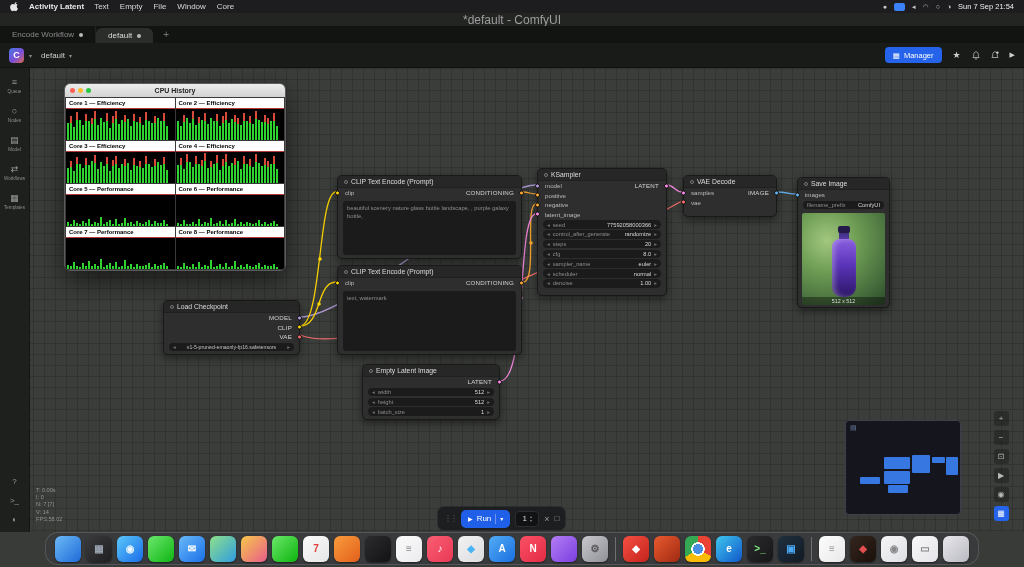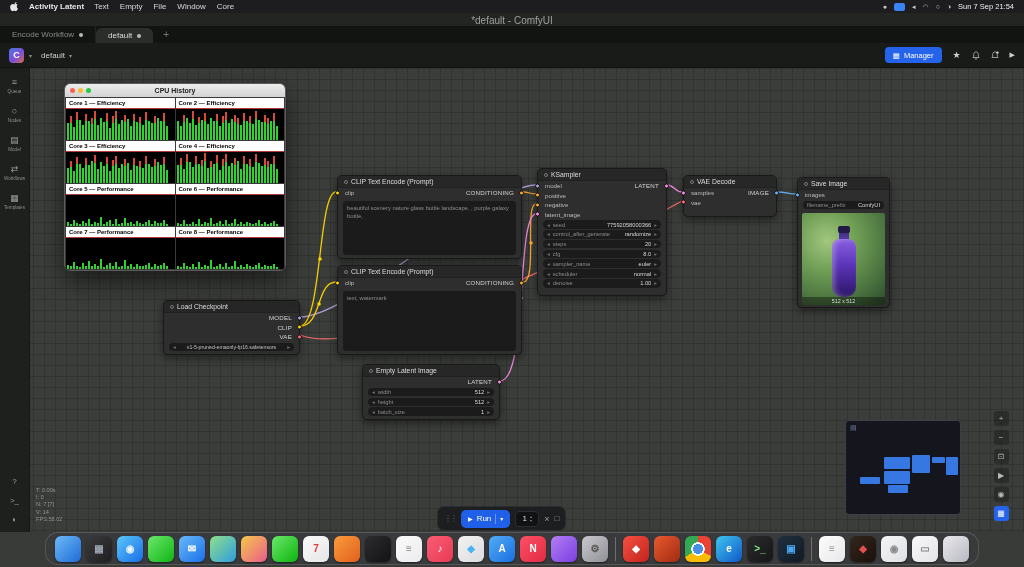--- a/index.html
+++ b/index.html
@@ -9,21 +9,21 @@
  background-color:#3a3d39;
  background-image:linear-gradient(rgba(0,0,0,.14) 1px,transparent 1px),linear-gradient(90deg,rgba(0,0,0,.14) 1px,transparent 1px);
  background-size:11px 11px}
 
 .menubar{position:absolute;top:0;left:0;right:0;height:13px;background:#1d1d1f;display:flex;align-items:center;padding:0 10px;color:#e6e6e6;font-size:8px;gap:10px;z-index:7}
 .menubar .app{font-weight:700}
 #menus{display:flex;gap:11px;color:#d8d8d8}
 .mb-right{margin-left:auto;display:flex;align-items:center;gap:7px;color:#c9c9c9;font-size:7px}
 .disp-ic{width:11px;height:8px;background:#3b82f6;border-radius:2px;display:inline-block}
 .mb-clock{font-size:7.5px;color:#eee}
-.titlebar{position:absolute;top:13px;left:0;right:0;height:13px;background:#232523;color:#9e9e9e;font-size:10px;display:flex;align-items:flex-end;justify-content:center;z-index:7}
+.titlebar{position:absolute;top:13px;left:0;right:0;height:13px;background:#232523;color:#9e9e9e;font-size:12px;display:flex;align-items:flex-start;justify-content:center;z-index:7}
 .tabbar{position:absolute;top:26px;left:0;right:0;height:17px;background:#121412;display:flex;align-items:stretch;color:#8a8a8a;font-size:8px;z-index:7}
 .tab{display:flex;align-items:center;gap:5px;padding:0 12px;border-right:1px solid #222}
 .tab .tdot{width:4px;height:4px;border-radius:50%;background:#b9b9b9}
 .tab.active{background:#2b2d2b;color:#ddd;border-radius:6px 6px 0 0;margin-top:2px;border-right:none}
 .addtab{display:flex;align-items:center;padding:0 10px;color:#777;font-size:10px}
 .topbar{position:absolute;top:43px;left:0;right:0;height:25px;background:#191b19;display:flex;align-items:center;padding:0 9px;gap:5px;z-index:7;border-bottom:1px solid #101210}
 .logo{width:15px;height:15px;border-radius:4px;background:linear-gradient(135deg,#4a78e0 0%,#7a4fd8 55%,#e06a4a 100%);display:flex;align-items:center;justify-content:center;color:#fff;font-size:9px;font-weight:700}
 .chev{color:#8a8a8a;font-size:6px}
 .wfname{color:#cfcfcf;font-size:8px;margin-left:4px;display:flex;align-items:center;gap:4px}
 .tb-right{margin-left:auto;display:flex;align-items:center;gap:11px}

